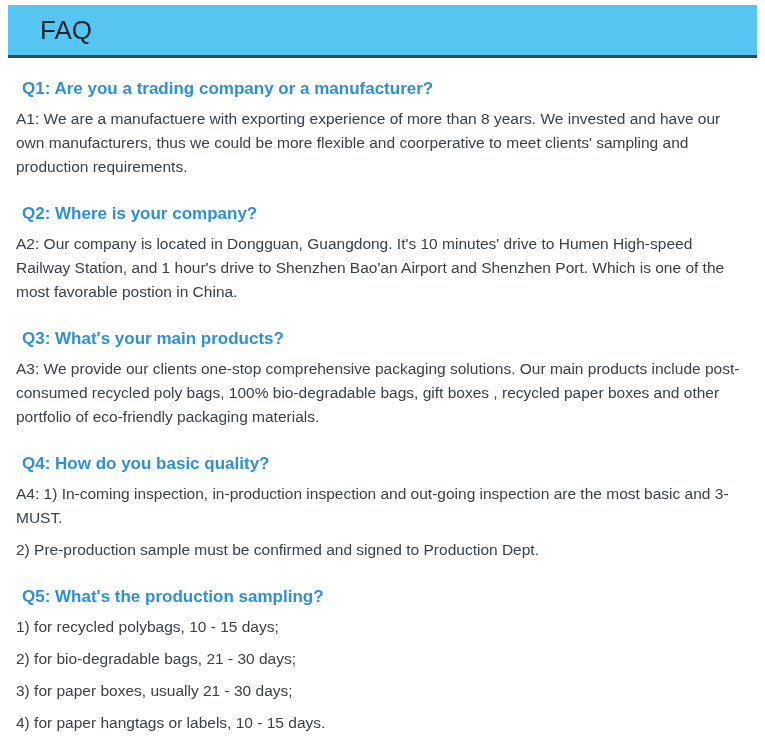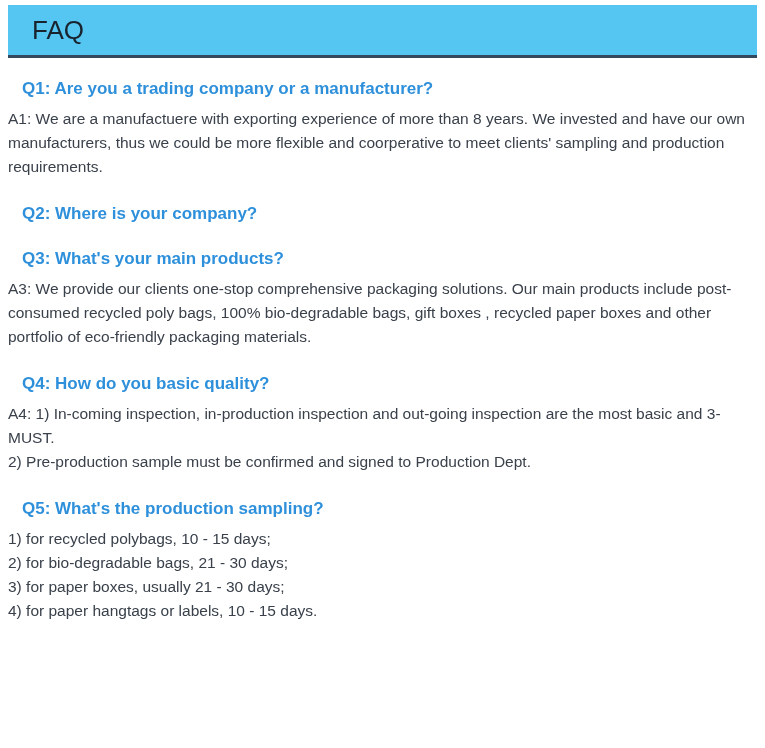--- a/index.html
+++ b/index.html
@@ -17,42 +17,42 @@
     padding: 5px 8px 0 8px;
   }
   .faq-bar {
     background: #55C5F1;
     border-bottom: 3px solid #33485C;
     height: 50px;
     display: flex;
     align-items: center;
   }
   .faq-bar .title {
-    margin: 8px;
+    margin: 16px;
     padding-left: 16px;
     font-size: 26px;
     font-weight: 400;
     color: #18232E;
     line-height: 1;
   }
   .faq-item {
     margin-top: 24px;
   }
   .faq-item.first {
     margin-top: 20px;
   }
   .question {
     margin: 0 0 8px 14px;
     font-size: 17px;
     line-height: 21px;
     font-weight: 700;
     color: #2E90DB;
   }
   .answer {
-    margin: 0;
+    margin: 8px;
     font-size: 15.5px;
     line-height: 24px;
     color: #3A414B;
   }
 </style>
 </head>
 <body>
 
 <div class="page">
 
@@ -60,20 +60,21 @@
     <h1 class="title">FAQ</h1>
   </div>
 
   <section class="faq-item first">
     <h2 class="question">Q1: Are you a trading company or a manufacturer?</h2>
     <p class="answer">A1: We are a manufactuere with exporting experience of more than 8 years. We invested and have our own manufacturers, thus we could be more flexible and coorperative to meet clients' sampling and production requirements.</p>
   </section>
 
   <section class="faq-item">
     <h2 class="question">Q2: Where is your company?</h2>
+    <p class="answer">A2: Our company is located in Dongguan, Guangdong. It's 10 minutes' drive to Humen High-speed Railway Station, and 1 hour's drive to Shenzhen Bao'an Airport and Shenzhen Port. Which is one of the most favorable postion in China.</p>
   </section>
 
   <section class="faq-item">
     <h2 class="question">Q3: What's your main products?</h2>
     <p class="answer">A3: We provide our clients one-stop comprehensive packaging solutions. Our main products include post-consumed recycled poly bags, 100% bio-degradable bags, gift boxes , recycled paper boxes and other portfolio of eco-friendly packaging materials.</p>
   </section>
 
   <section class="faq-item">
     <h2 class="question">Q4: How do you basic quality?</h2>
     <p class="answer">A4: 1) In-coming inspection, in-production inspection and out-going inspection are the most basic and 3-MUST.</p>

